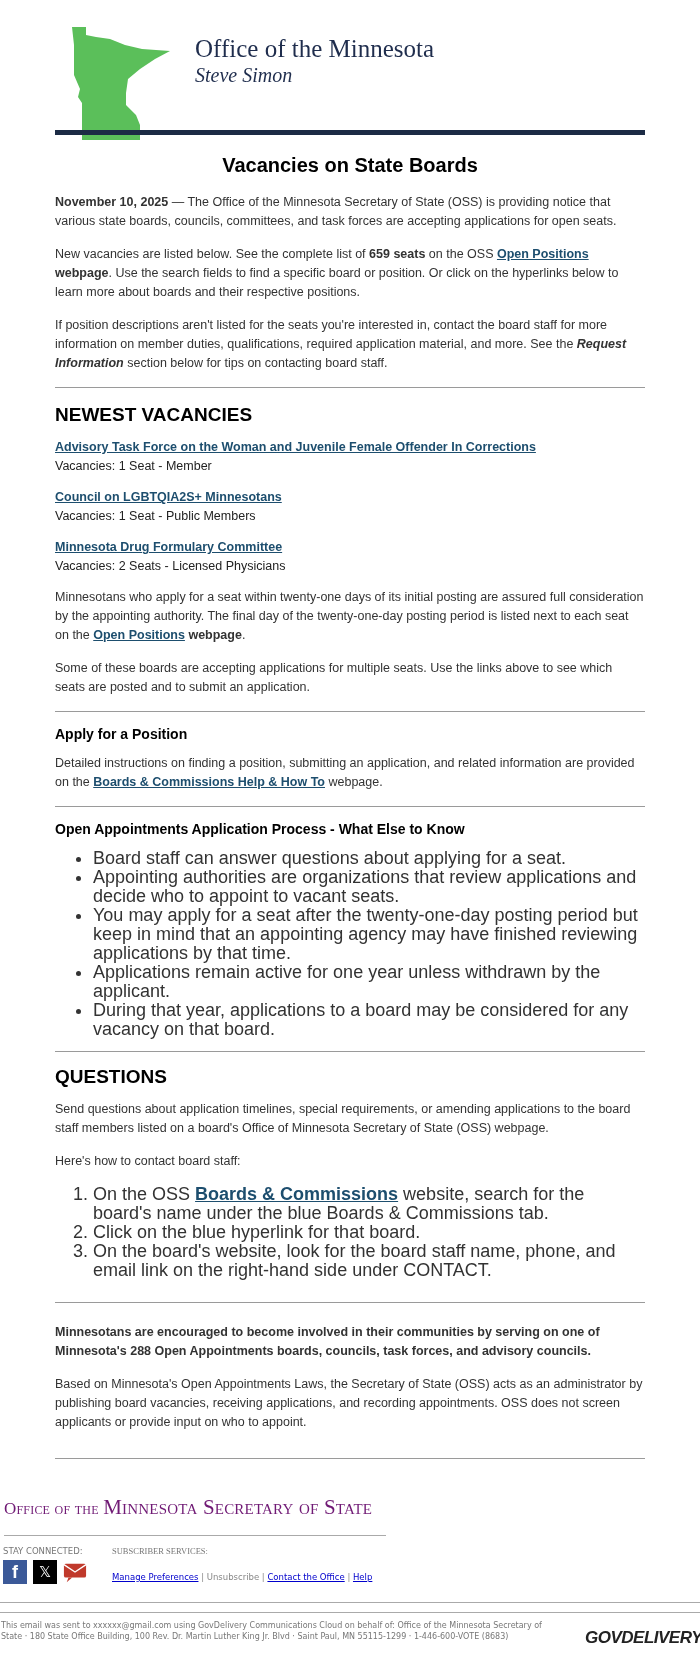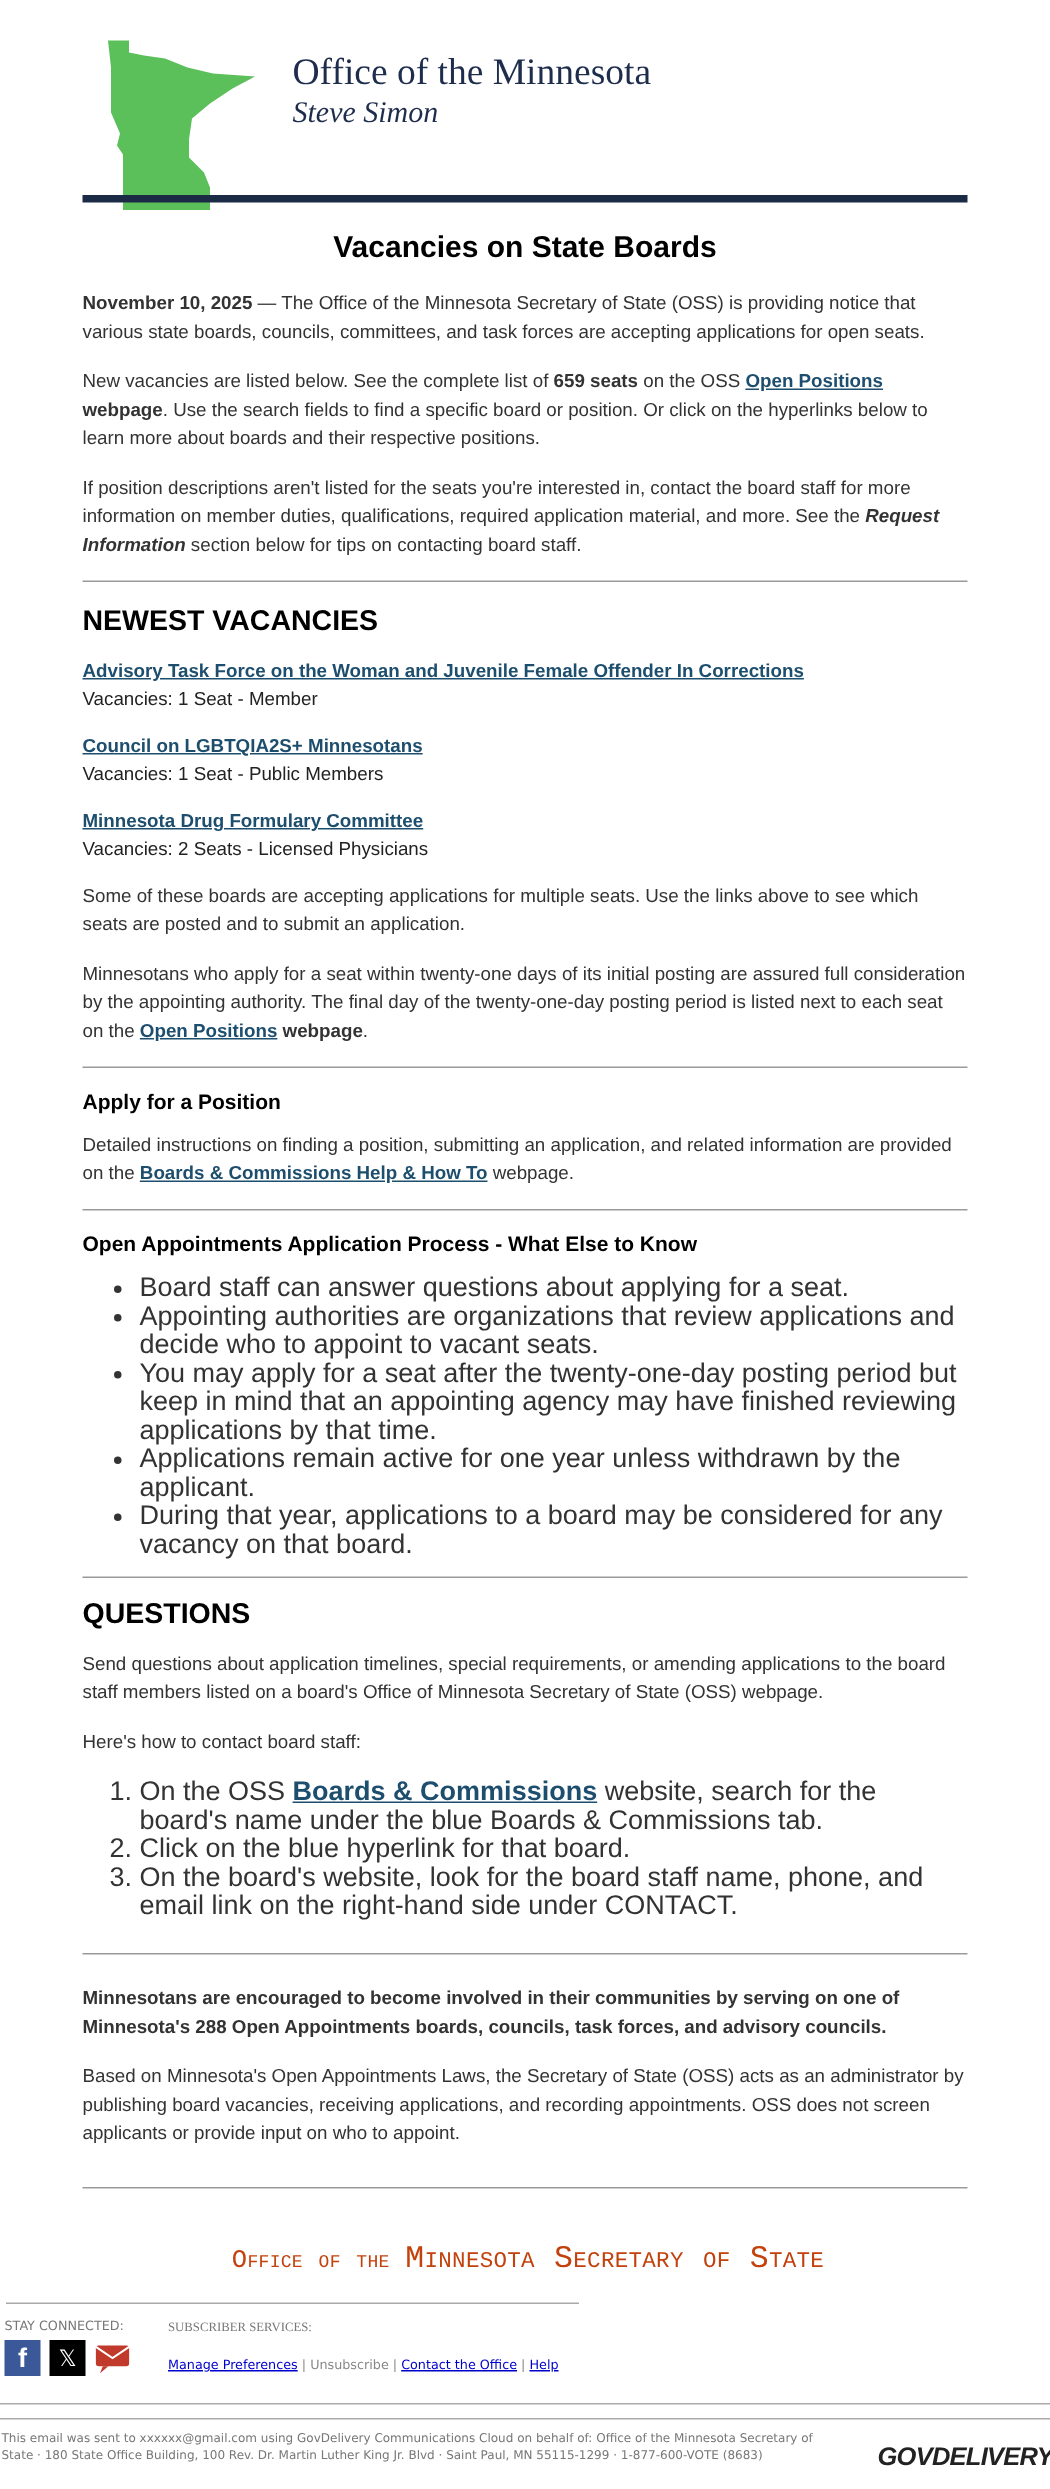--- a/index.html
+++ b/index.html
@@ -15,21 +15,21 @@
   h1 { font-size: 20px; text-align: center; margin: 14px 0 16px; color: #000; font-weight: bold; }
   p { font-size: 12.5px; line-height: 19px; margin: 0 0 14px; color: #333; }
   a { color: #1d4e6e; text-decoration: underline; font-weight: bold; }
   a.plain { font-weight: bold; margin-top: 20px; }
   hr { border: 0; border-top: 1px solid #9a9a9a; margin: 8px 0 14px; }
   h2 { font-size: 19px; margin: 16px 0 12px; color: #000; }
   h3 { font-size: 14px; margin: 8px 0 12px; color: #000; }
   .vac { margin-bottom: 12px; font-size: 12.5px; line-height: 19px; }
   ul, ol { font-size: 18px; line-height: 19px; margin: 0 0 12px; padding-left: 38px; color: #333; }
   .footer { position: absolute; left: 0; top: 1495px; width: 700px; }
-  .ft-logo { font-family: Liberation Mono, monospace; font-size: 17px; color: #c2410c; padding-left: 4px; font-variant: small-caps; letter-spacing: 0.2px; text-align: center; }
+  .ft-logo { font-family: Liberation Serif, serif; font-size: 17px; color: #701a75; padding-left: 4px; font-variant: small-caps; letter-spacing: 0.2px; }
   .ft-logo .big { font-size: 21px; }
   .ft-hr1 { position: absolute; left: 4px; top: 40px; width: 382px; border-top: 1px solid #aaa; }
   .ft-cols { position: absolute; top: 51px; left: 3px; font-family: "DejaVu Sans", sans-serif; font-size: 8.5px; color: #777; }
   .ft-col2 { position: absolute; left: 112px; top: 51px; font-family: Liberation Serif, serif; font-size: 8.5px; color: #777; }
   .icons { position: absolute; left: 3px; top: 65px; display: flex; gap: 6px; }
   .ic { width: 24px; height: 24px; display: flex; align-items: center; justify-content: center; color: #fff; font-weight: bold; font-size: 18px; }
   .fb { background: #3b5998; }
   .xx { background: #000; font-size: 15px; font-weight: normal; }
   .mail { background: transparent; }
   .sublinks { position: absolute; left: 112px; top: 77px; font-family: "DejaVu Sans", sans-serif; font-size: 8.5px; color: #888; }
@@ -72,22 +72,22 @@
   </div>
   <div class="vac">
     <a href="#">Council on LGBTQIA2S+ Minnesotans</a><br>
     <span>Vacancies: 1 Seat - Public Members</span>
   </div>
   <div class="vac">
     <a href="#">Minnesota Drug Formulary Committee</a><br>
     <span>Vacancies: 2 Seats - Licensed Physicians</span>
   </div>
 
+  <p><span>Minnesotans who apply for a seat within twenty-one days of its initial posting are assured full consideration by the appointing authority. The final day of the twenty-one-day posting period is listed next to each seat on the </span><a href="#">Open Positions</a> <b>webpage</b><span>.</span></p>
   <p>Some of these boards are accepting applications for multiple seats. Use the links above to see which seats are posted and to submit an application.</p>
-  <p><span>Minnesotans who apply for a seat within twenty-one days of its initial posting are assured full consideration by the appointing authority. The final day of the twenty-one-day posting period is listed next to each seat on the </span><a href="#">Open Positions</a> <b>webpage</b><span>.</span></p>
 
   <hr>
 
   <h3>Apply for a Position</h3>
   <p><span>Detailed instructions on finding a position, submitting an application, and related information are provided on the </span><a href="#">Boards &amp; Commissions Help &amp; How To</a><span> webpage.</span></p>
 
   <hr>
 
   <h3>Open Appointments Application Process - What Else to Know</h3>
   <ul>
@@ -131,15 +131,15 @@
           <path d="M1 4 L13 12 L25 4" stroke="#fff" stroke-width="1.5" fill="none"></path>
           <path d="M6 18 L4 23 L10 18 Z" fill="#c0392b"></path>
         </svg>
     </div>
   </div>
   <div class="sublinks">
     <a href="#">Manage Preferences</a><span> | </span><span>Unsubscribe</span><span> | </span><a href="#">Contact the Office</a><span> | </span><a href="#">Help</a>
   </div>
   <div class="ft-hr2"></div>
   <div class="ft-hr3"></div>
-  <div class="legal">This email was sent to xxxxxx@gmail.com using GovDelivery Communications Cloud on behalf of: Office of the Minnesota Secretary of State · 180 State Office Building, 100 Rev. Dr. Martin Luther King Jr. Blvd · Saint Paul, MN 55115-1299 · 1-877-600-VOTE (8683)</div>
+  <div class="legal">This email was sent to xxxxxx@gmail.com using GovDelivery Communications Cloud on behalf of: Office of the Minnesota Secretary of State · 180 State Office Building, 100 Rev. Dr. Martin Luther King Jr. Blvd · Saint Paul, MN 55115-1299 · 1-446-600-VOTE (8683)</div>
   <div class="govd">GOVDELIVERY</div>
 </div>
 
 </body></html>

